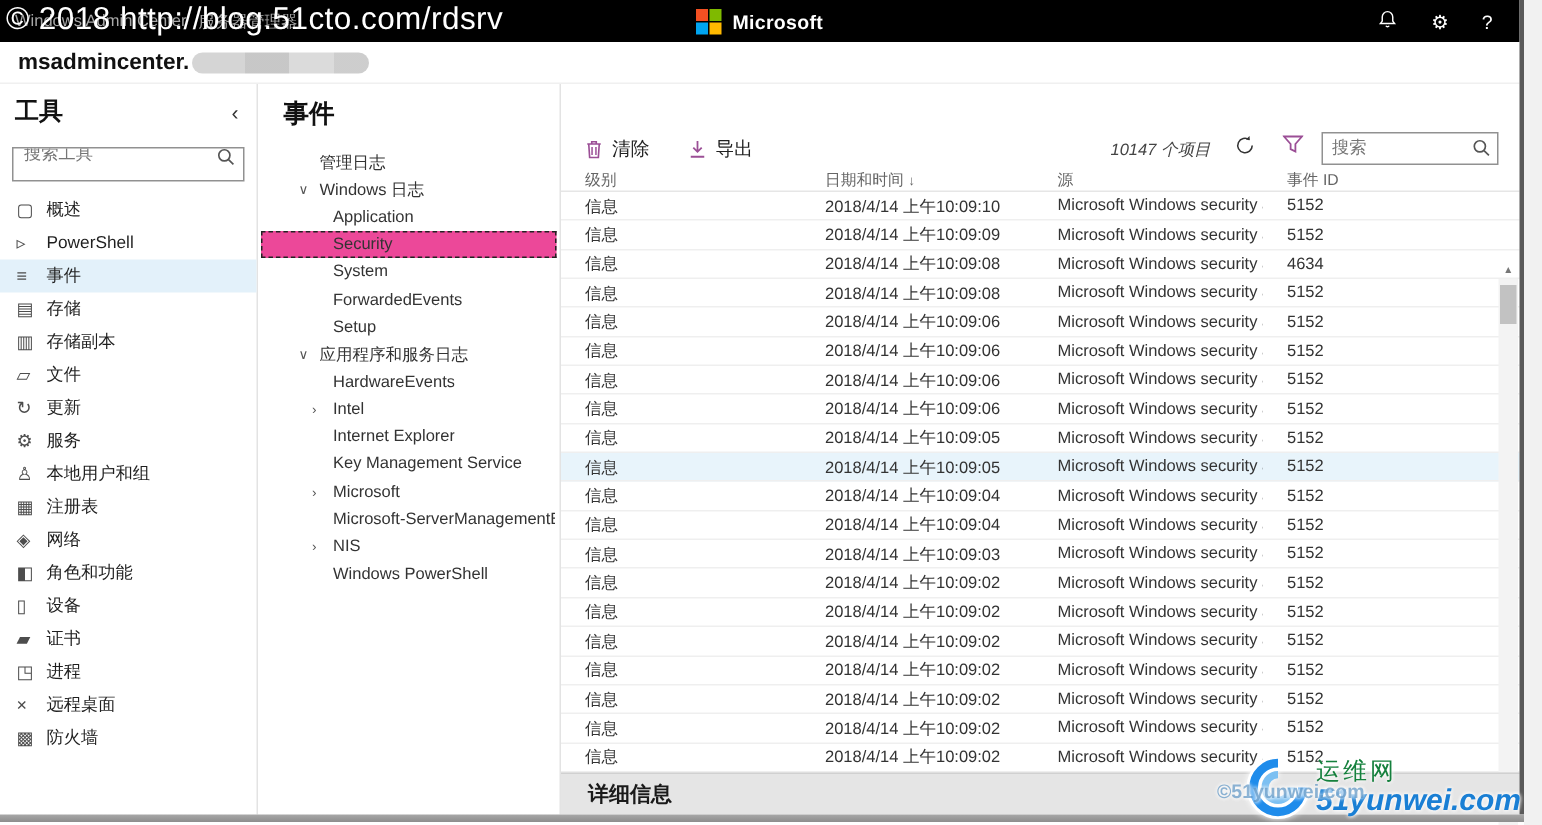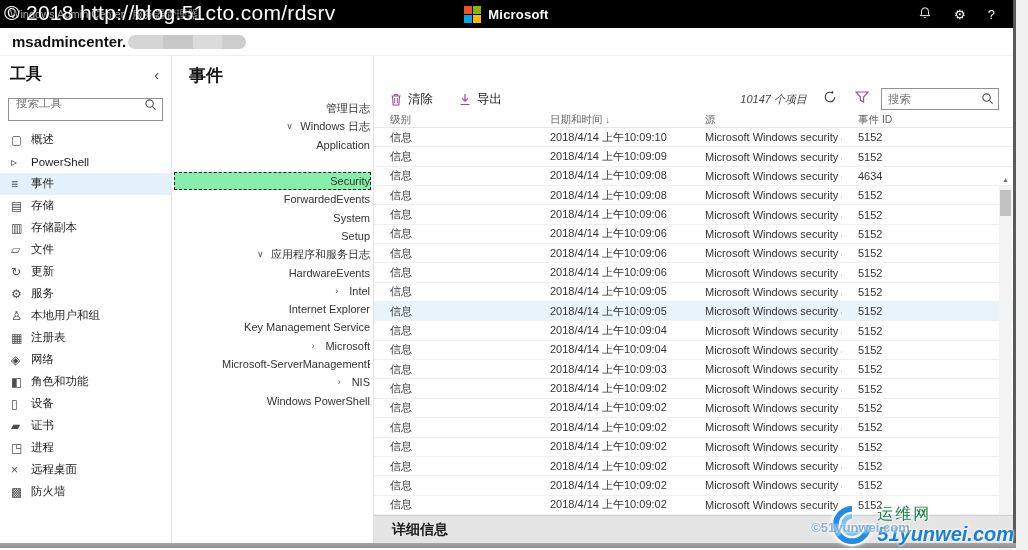--- a/index.html
+++ b/index.html
@@ -39,26 +39,26 @@
   .searchbox svg { position:absolute; right:6px; top:5px; }
   .tool-list { }
   .tool-item { display:flex; align-items:center; height:22px; padding-left:11px; cursor:pointer; }
   .tool-item.sel { background:#e3f1fa; }
   .tool-ic { width:20px; font-size:12px; color:#4d4d4d; flex:none; line-height:1; }
   .tool-label { font-size:11.5px; color:#1f1f1f; white-space:nowrap; }
 
   
   .treepanel { width:202px; border-right:1px solid #e3e3e3; padding-top:7px; flex:none; }
   .tree-title { font-size:17px; font-weight:bold; color:#111; padding:1px 0 12px 17px; }
-  .tree-item { display:flex; align-items:center; height:18.3px; cursor:pointer; margin:0 2px 0 2px; border:1px solid transparent;justify-content:flex-end; }
+  .tree-item { display:flex; align-items:center; height:18.3px; cursor:pointer; margin:0 2px 0 2px; border:1px solid transparent; }
   .tree-item .chev { width:14px; font-size:9px; color:#555; flex:none; text-align:left; }
   .tree-item .tlabel { font-size:11px; color:#333; white-space:nowrap; overflow:hidden; }
   .tree-item.ind-0 { padding-left:24px; }
   .tree-item.ind-1 { padding-left:33px; }
-  .tree-item.sel { background:#86efac; border:1px dashed #222;margin-top:18px; }
+  .tree-item.sel { background:#ec4899; border:1px dashed #222; }
 
   
   .content { flex:1; position:relative; min-width:0; }
   .toolbar { margin-top:30px; height:26px; display:flex; align-items:center; padding:0 14px 0 16px; }
   .tb-btn { display:flex; align-items:center; gap:6px; font-size:12.5px; color:#222; cursor:pointer; margin-right:26px; }
   .tb-count { margin-left:auto; font-size:11px; font-style:italic; color:#444; white-space:nowrap; }
   .tb-refresh { margin-left:16px; cursor:pointer; }
   .tb-filter { margin-left:18px; margin-right:12px; cursor:pointer; }
   .tb-search { position:relative; width:118px; }
   .tb-search input { width:100%; height:22px; border:1px solid #919191; font-size:11.5px; padding:0 20px 0 6px; color:#333; font-family:inherit; }
@@ -256,26 +256,26 @@
               <span class="tlabel">Application</span>
             </div>
 
             <div class="tree-item sel ind-1">
               <span class="chev"></span>
               <span class="tlabel">Security</span>
             </div>
 
             <div class="tree-item ind-1">
               <span class="chev"></span>
+              <span class="tlabel">System</span>
+            </div>
+
+            <div class="tree-item ind-1">
+              <span class="chev"></span>
               <span class="tlabel">ForwardedEvents</span>
-            </div>
-
-            <div class="tree-item ind-1">
-              <span class="chev"></span>
-              <span class="tlabel">System</span>
             </div>
 
             <div class="tree-item ind-1">
               <span class="chev"></span>
               <span class="tlabel">Setup</span>
             </div>
 
             <div class="tree-item ind-0">
               <span class="chev">∨</span>
               <span class="tlabel">应用程序和服务日志</span>

